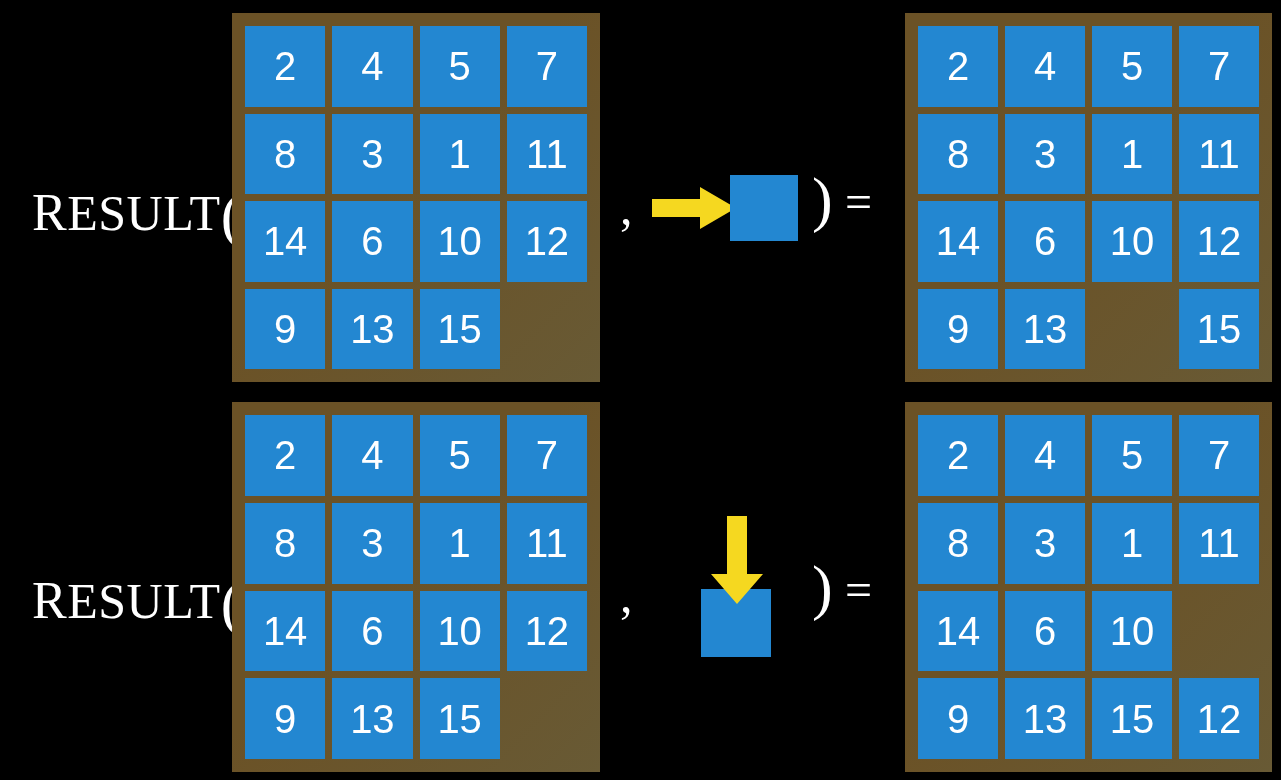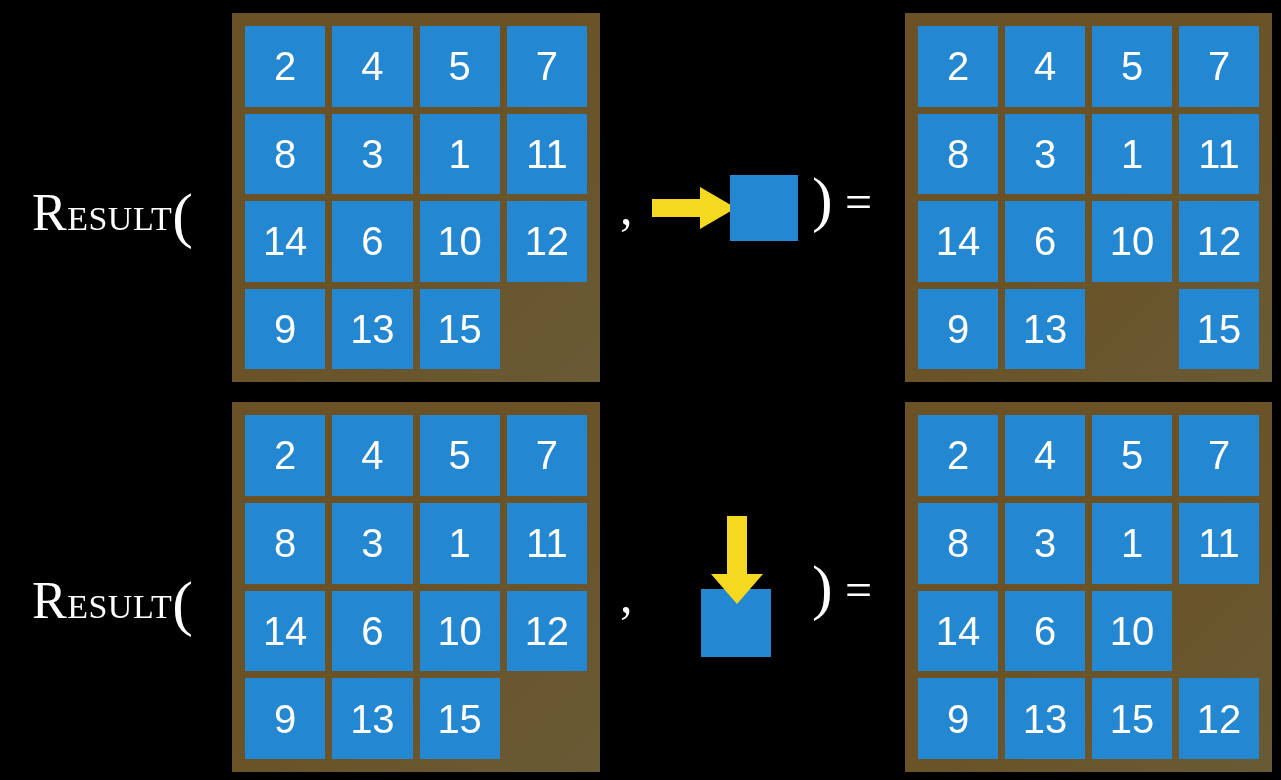--- a/index.html
+++ b/index.html
@@ -23,21 +23,21 @@
     font-family: "Liberation Serif", serif;
     font-size: 52px;
     line-height: 1;
     white-space: nowrap;
     letter-spacing: 0.5px;
   }
   .result-label .cap {
     font-size: 52px;
   }
   .result-label .smallcaps {
-    font-size: 34px;
+    font-size: 50px;
   }
   .result-label .paren {
     font-size: 62px;
     position: relative;
     top: 6px;
   }
 
   .comma {
     position: absolute;
     color: #ffffff;

